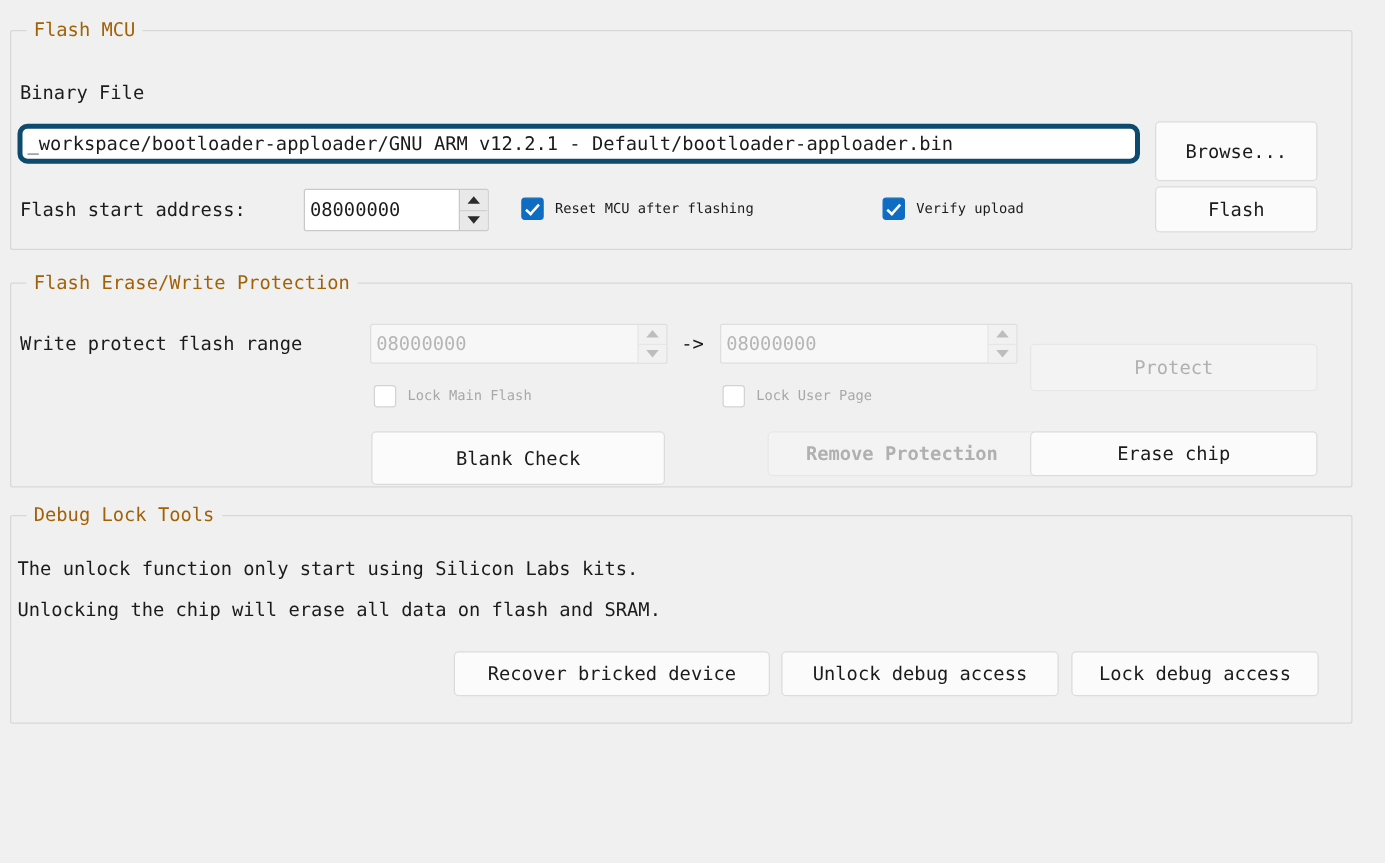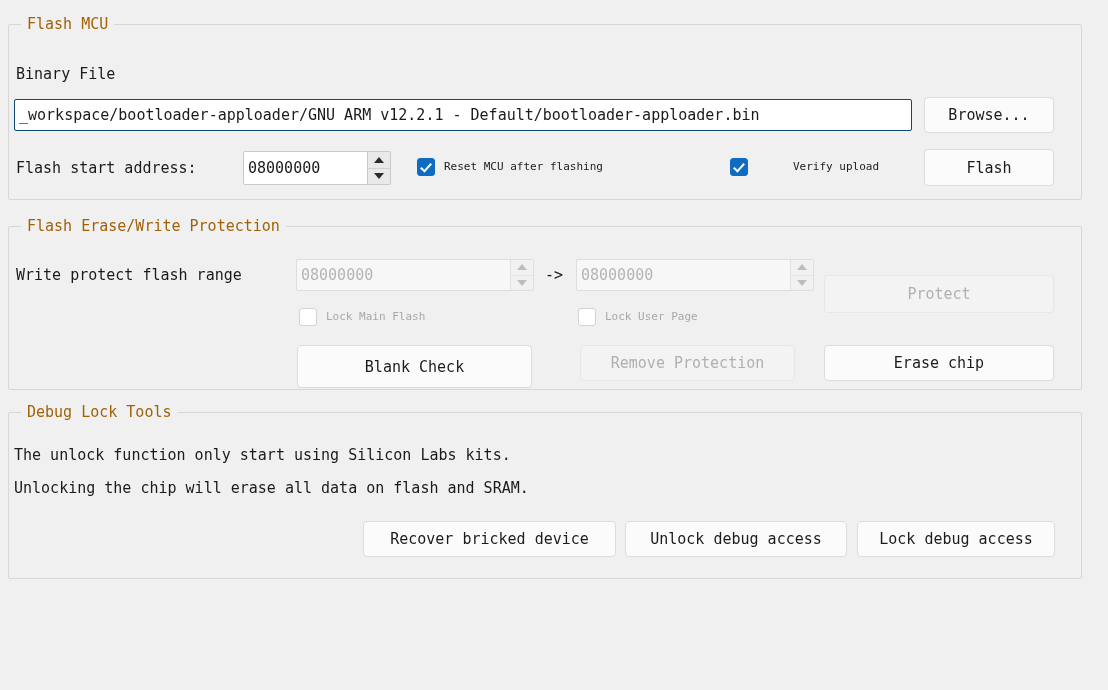--- a/index.html
+++ b/index.html
@@ -51,22 +51,22 @@
     font-size: 15px;
     color: #1b1b1b;
     line-height: 20px;
   }
 
   
   .lineedit {
     position: absolute;
     box-sizing: border-box;
     background: #ffffff;
-    border: 1px solid #0c4a6e;
-    border-radius: 2px;
+    border: 4px solid #0c4a6e;
+    border-radius: 8px;
     font-family: "DejaVu Sans Mono", "Liberation Mono", monospace;
     font-size: 15px;
     color: #1b1b1b;
     padding: 0 4px;
     display: flex;
     align-items: center;
     overflow: hidden;
     white-space: nowrap;
   }
 
@@ -206,42 +206,42 @@
 <div class="panel">
 
   <div class="group" style="left:8px; top:24px; width:1072px; height:174px;">
     <div class="group-title">Flash MCU</div>
   </div>
 
   <div class="lbl" style="left:16px; top:64px;">Binary File</div>
 
   <div class="lineedit" style="left:14px; top:99px; width:898px; height:32px;" title="Path to binary file">_workspace/bootloader-apploader/GNU ARM v12.2.1 - Default/bootloader-apploader.bin</div>
 
-  <div class="btn" style="left:924px; top:97px; width:130px; height:36px;">Browse...</div>
+  <div class="btn" style="left:924px; top:97px; width:130px; height:48px;">Browse...</div>
 
   <div class="lbl" style="left:16px; top:158px;">Flash start address:</div>
 
   <div class="spin" style="left:243px; top:151px; width:148px; height:34px;">
     <div class="val">08000000</div>
     <div class="btns">
       <div class="up">
         <span class="arrow-up"></span>
       </div>
       <div class="dn">
         <span class="arrow-dn"></span>
       </div>
     </div>
   </div>
 
   <div class="cb on" style="left:417px; top:157px;">
     <span class="box"></span>
     <span class="cblabel">Reset MCU after flashing</span>
   </div>
 
-  <div class="cb on" style="left:730px; top:157px;gap:36px;">
+  <div class="cb on" style="left:706px; top:157px;">
     <span class="box"></span>
     <span class="cblabel">Verify upload</span>
   </div>
 
   <div class="btn" style="left:924px; top:149px; width:130px; height:37px;">Flash</div>
 
   <div class="group" style="left:8px; top:226px; width:1072px; height:162px;">
     <div class="group-title">Flash Erase/Write Protection</div>
   </div>
 
@@ -280,21 +280,21 @@
     <span class="cblabel">Lock User Page</span>
   </div>
 
   <div class="cb off" style="left:299px; top:307px;">
     <span class="box"></span>
     <span class="cblabel">Lock Main Flash</span>
   </div>
 
   <div class="btn" style="left:297px; top:345px; width:235px; height:43px;">Blank Check</div>
 
-  <div class="btn disabled" style="left:580px; top:345px; width:215px; height:36px;">Remove Protection</div>
+  <div class="btn disabled" style="left:614px; top:345px; width:215px; height:36px;font-weight:bold;">Remove Protection</div>
 
   <div class="btn" style="left:824px; top:345px; width:230px; height:36px;">Erase chip</div>
 
   <div class="group" style="left:8px; top:412px; width:1072px; height:165px;">
     <div class="group-title">Debug Lock Tools</div>
   </div>
 
   <div class="lbl" style="left:14px; top:445px;">The unlock function only start using Silicon Labs kits.</div>
 
   <div class="lbl" style="left:14px; top:478px;">Unlocking the chip will erase all data on flash and SRAM.</div>

